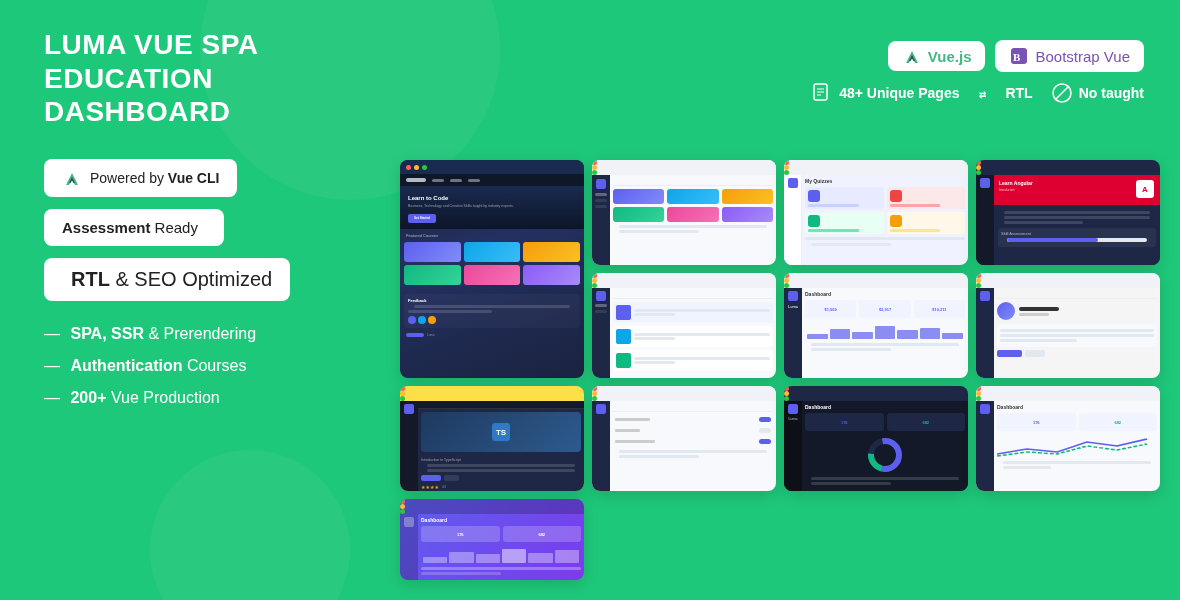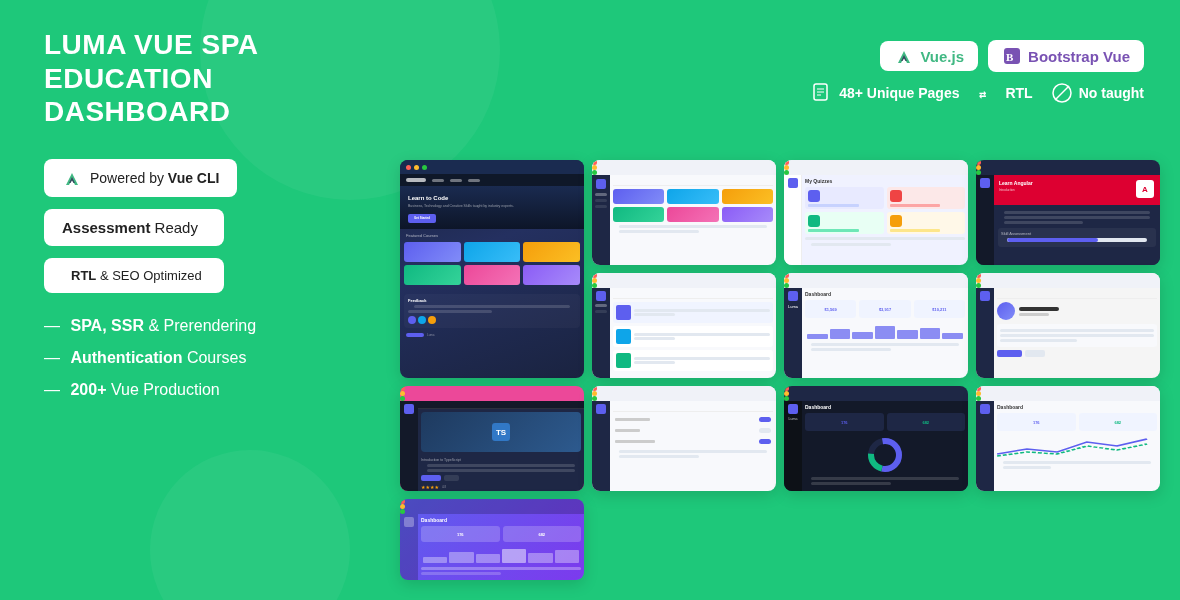--- a/index.html
+++ b/index.html
@@ -52,21 +52,21 @@
       font-size: 14px;
       color: #222;
     }
 
     .badge-production {
       font-size: 15px;
       color: #222;
     }
 
     .badge-rtl {
-      font-size: 13px;
+      font-size: 20px;
       color: #222;
       padding-left: 27px;
     }
 
     .feature-list {
       list-style: none;
       display: flex;
       flex-direction: column;
       gap: 14px;
     }
@@ -154,21 +154,21 @@
       background: linear-gradient(160deg, #1a2340 0%, #243060 40%, #1a2340 100%);
     }
 
     
     .ss-2 { background: #f8f9fc; }
     .ss-3 { background: #f0f2ff; }
     .ss-4 { background: #1e2745; }
     .ss-5 { background: #f8f9fc; }
     .ss-6 { background: #f8f9fc; }
     .ss-7 { background: #f5f5f5; }
-    .ss-8 { background: #ec4899; }
+    .ss-8 { background: #fde047; }
     .ss-9 { background: #f8f9fc; }
     .ss-10 { background: #1e2745; }
     .ss-11 { background: #f8f9fc; }
     .ss-12 { background: #5a67d8; }
 
     
     .ss-1 .ss-header {
       height: 14px;
       background: #1a2b50;
       display: flex;
@@ -350,21 +350,21 @@
         <path d="M10 8 L13 14 H11.5 L10 11.5 L8.5 14 H7 Z" fill="#35495e"></path>
       </svg>
       <span style="color:#41b883; font-weight:700;">Vue.js</span>
     </div>
 
     <div class="tech-badge">
       <svg width="20" height="20" viewBox="0 0 20 20">
         <rect x="2" y="2" width="16" height="16" rx="3" fill="#7952b3"></rect>
         <text x="4" y="15" font-size="11" font-weight="900" fill="#fff" font-family="serif">B</text>
       </svg>
-      <span style="color:#7952b3; font-weight:700;">Bootstrap Vue</span>
+      <span style="color:#7952b3; font-weight:400;">Bootstrap Vue</span>
     </div>
   </div>
 
   <div class="feature-badges-row">
     <div class="feat-item">
       <svg width="22" height="22" viewBox="0 0 22 22">
         <rect x="3" y="2" width="13" height="16" rx="2" fill="none" stroke="white" stroke-width="1.5"></rect>
         <line x1="6" y1="7" x2="13" y2="7" stroke="white" stroke-width="1"></line>
         <line x1="6" y1="10" x2="13" y2="10" stroke="white" stroke-width="1"></line>
         <line x1="6" y1="13" x2="10" y2="13" stroke="white" stroke-width="1"></line>

